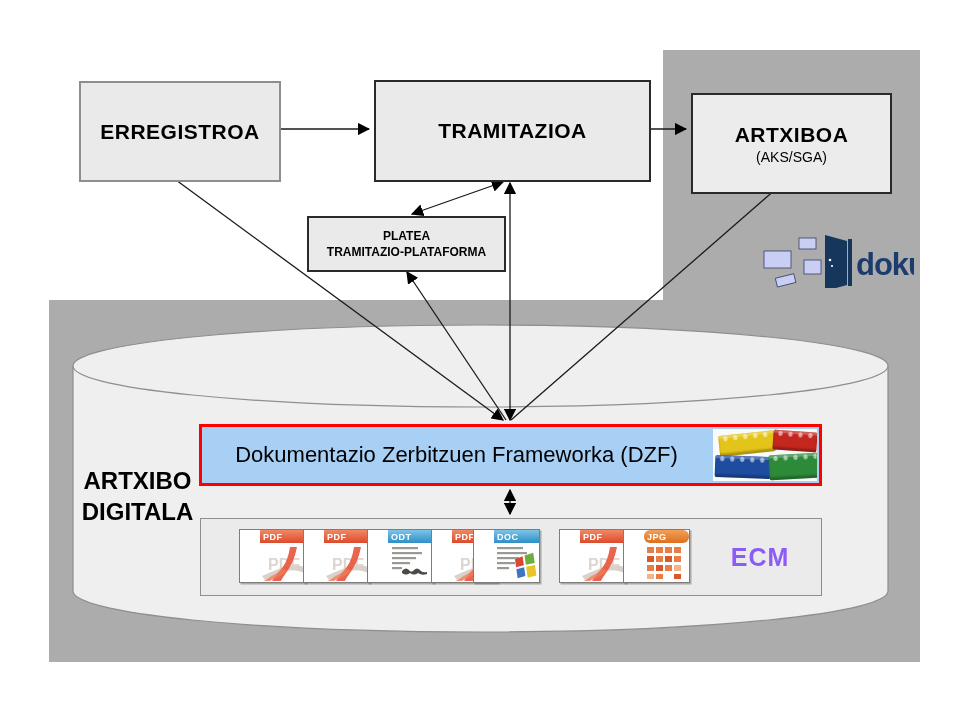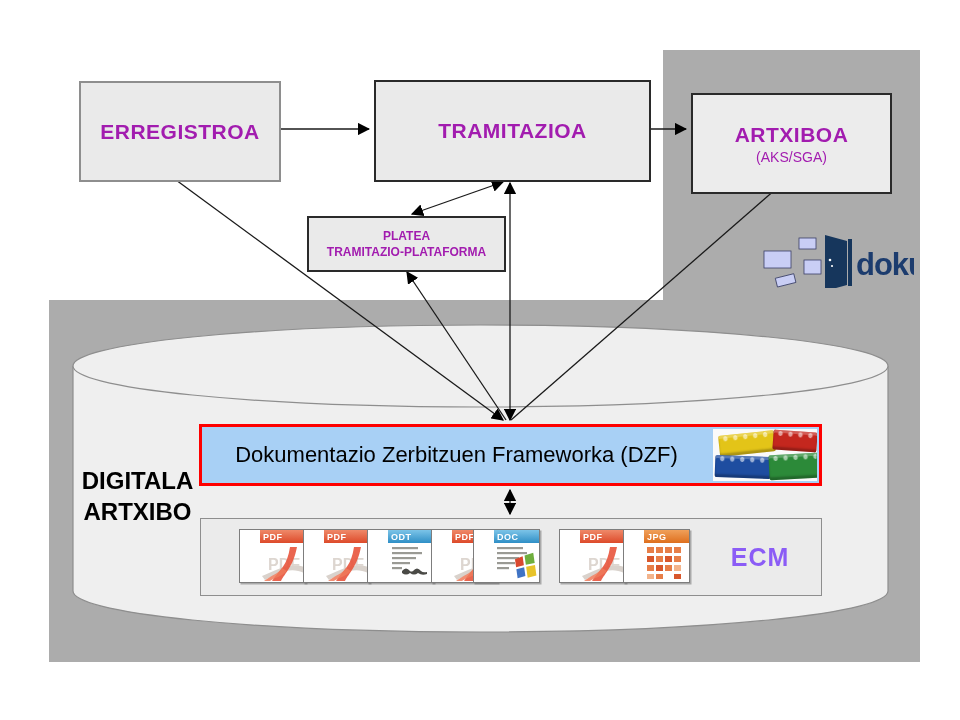--- a/index.html
+++ b/index.html
@@ -6,21 +6,21 @@
   .page{position:relative;width:960px;height:720px;background:#fff;overflow:hidden;
         font-family:"Liberation Sans",sans-serif;}
   
   .panel{position:absolute;background:#acacac;}
   .panel-right{left:663px;top:50px;width:257px;height:612px;}
   .panel-bottom{left:49px;top:300px;width:871px;height:362px;}
   
   .layer{position:absolute;left:0;top:0;width:960px;height:720px;pointer-events:none;}
   
   .node{position:absolute;display:flex;flex-direction:column;align-items:center;
-        justify-content:center;background:#eaeaea;color:#a21caf;text-align:center;}
+        justify-content:center;background:#eaeaea;color:#000000;text-align:center;}
   .node-erregistroa{left:79px;top:81px;width:198px;height:97px;border:2px solid #8e8e8e;
         font-weight:bold;font-size:21px;letter-spacing:.5px;}
   .node-tramitazioa{left:374px;top:80px;width:273px;height:98px;border:2px solid #2a2a2a;
         font-weight:bold;font-size:21px;letter-spacing:.5px;}
   .node-artxiboa{left:691px;top:93px;width:197px;height:97px;border:2px solid #2a2a2a;
         background:#ececec;}
   .node-artxiboa .main{font-weight:bold;font-size:21px;letter-spacing:.5px;}
   .node-artxiboa .sub{font-size:14px;margin-top:2px;}
   .node-platea{left:307px;top:216px;width:195px;height:52px;border:2px solid #2a2a2a;
         font-weight:bold;font-size:12px;line-height:1.35;}
@@ -49,21 +49,21 @@
   .file-icon{position:absolute;top:529px;width:45px;height:52px;background:#fff;
        border:1px solid #7d7d7d;box-shadow:1.5px 1.5px 0 rgba(90,90,90,.45);
        display:flex;flex-direction:column;overflow:hidden;padding-left:20px;}
   .fi-head{height:13px;display:flex;align-items:center;padding-left:3px;
        font-size:9px;font-weight:bold;color:#fff;letter-spacing:.5px;flex:none;}
   .fi-body{position:relative;flex:1;background:#fff;}
   .fi-body svg{position:absolute;left:0;top:0;width:100%;height:100%;}
   .head-pdf{background:linear-gradient(#ef8969,#dd4a2a);}
   .head-odt{background:linear-gradient(#7cc4e8,#2f8fc6);}
   .head-doc{background:linear-gradient(#7cc4e8,#2f8fc6);}
-  .head-jpg{background:linear-gradient(#f0a05a,#de6f1e);}
+  .head-jpg{background:linear-gradient(#f0a05a,#de6f1e);border-radius:6px;}
   
   .logo{position:absolute;left:762px;top:234px;width:152px;height:54px;}
 </style>
 </head>
 <body>
 
 <div class="page">
 
   <div class="panel panel-right"></div>
   <div class="panel panel-bottom"></div>
@@ -248,17 +248,17 @@
               <rect x="21" y="30" width="7" height="5" fill="#fff"></rect>
               <rect x="30" y="30" width="7" height="5" fill="#d8572c"></rect>
             </g>
           </svg>
         </div>
       </div>
     </div>
   <div class="ecm-label">ECM</div>
 
   <div class="cyl-label">
+    <div>ARTXIBO</div>
     <div>DIGITALA</div>
-    <div>ARTXIBO</div>
   </div>
 
 </div>
 
 </body></html>

